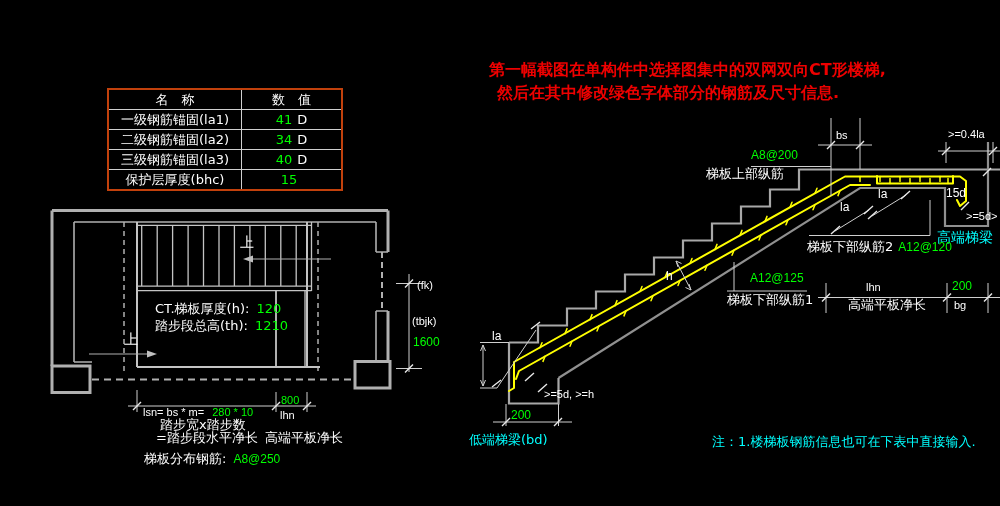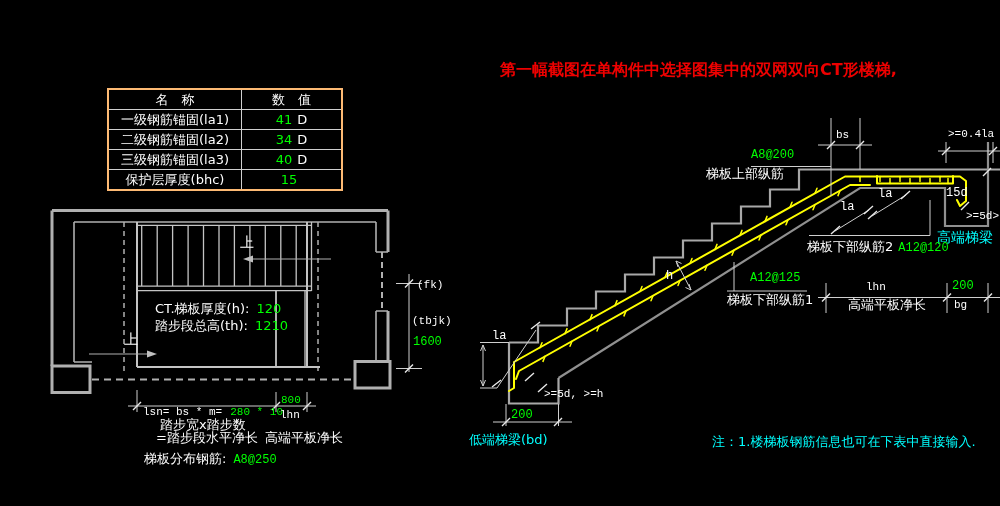--- a/index.html
+++ b/index.html
@@ -4,30 +4,30 @@
 <style>
   html,body{margin:0;padding:0;background:#000;}
   .stage{position:relative;width:1000px;height:506px;background:#000;overflow:hidden;
          font-family:"DejaVu Sans","Liberation Sans",sans-serif;}
   .stage svg{position:absolute;left:0;top:0;}
   .lbl{position:absolute;white-space:nowrap;line-height:1.1;}
   .w{color:#ffffff;}
   .g{color:#00ff00;}
   .c{color:#00ffff;}
   .r{color:#ee0000;}
-  .mono{font-family:Liberation Mono, monospace;}
+  .mono{font-family:Liberation Sans, sans-serif;}
   .s11{font-size:11px;} .s12{font-size:12px;} .s13{font-size:13px;}
   .s14{font-size:14px;} .s15{font-size:15px;} .s16{font-size:16px;font-weight:bold;}
   .row{display:flex;gap:7px;align-items:baseline;text-align:right;}
   
   table.ct{position:absolute;left:107px;top:88px;border-collapse:collapse;
            width:236px;table-layout:fixed;}
   table.ct td{border:1px solid #d0d0d0;height:19px;text-align:center;
               font-size:13px;color:#fff;padding:0;}
-  table.ct{border:2px solid #fdba74;padding-left:32px;}
+  table.ct{border:2px solid #c2410c;padding-left:32px;}
   table.ct td.vcell span.v{color:#00ff00;}
   table.ct td.vcell span.u{color:#fff;margin-left:5px;}
 </style>
 </head>
 <body>
 
 <div class="stage">
 
 <svg width="1000" height="506" viewBox="0 0 1000 506">
 
@@ -133,21 +133,22 @@
       <td>三级钢筋锚固(la3)</td>
       <td class="vcell"><span class="v">40</span><span class="u">D</span></td>
     </tr>
     <tr>
       <td>保护层厚度(bhc)</td>
       <td class="vcell"><span class="v">15</span><span class="u"></span></td>
     </tr>
   </tbody>
     </table>
 
-  <div class="lbl r s16" style="left:500px;top:61px">第一幅截图在单构件中选择图集中的双网双向CT形楼梯,</div>
+  <div class="lbl r s16" style="left:489px;top:61px">第一幅截图在单构件中选择图集中的双网双向CT形楼梯,</div>
+  <div class="lbl r s16" style="left:497px;top:84px">然后在其中修改绿色字体部分的钢筋及尺寸信息.</div>
 
   <div class="lbl w s14" style="left:240px;top:235px">上</div>
   <div class="lbl w s14" style="left:124px;top:332px">上</div>
 
   <div class="lbl s13 row" style="left:155px;top:302px">
     <span class="w">CT.梯板厚度(h):</span>
     <span class="g">120</span>
   </div>
   <div class="lbl s13 row" style="left:155px;top:319px">
     <span class="w">踏步段总高(th):</span>

